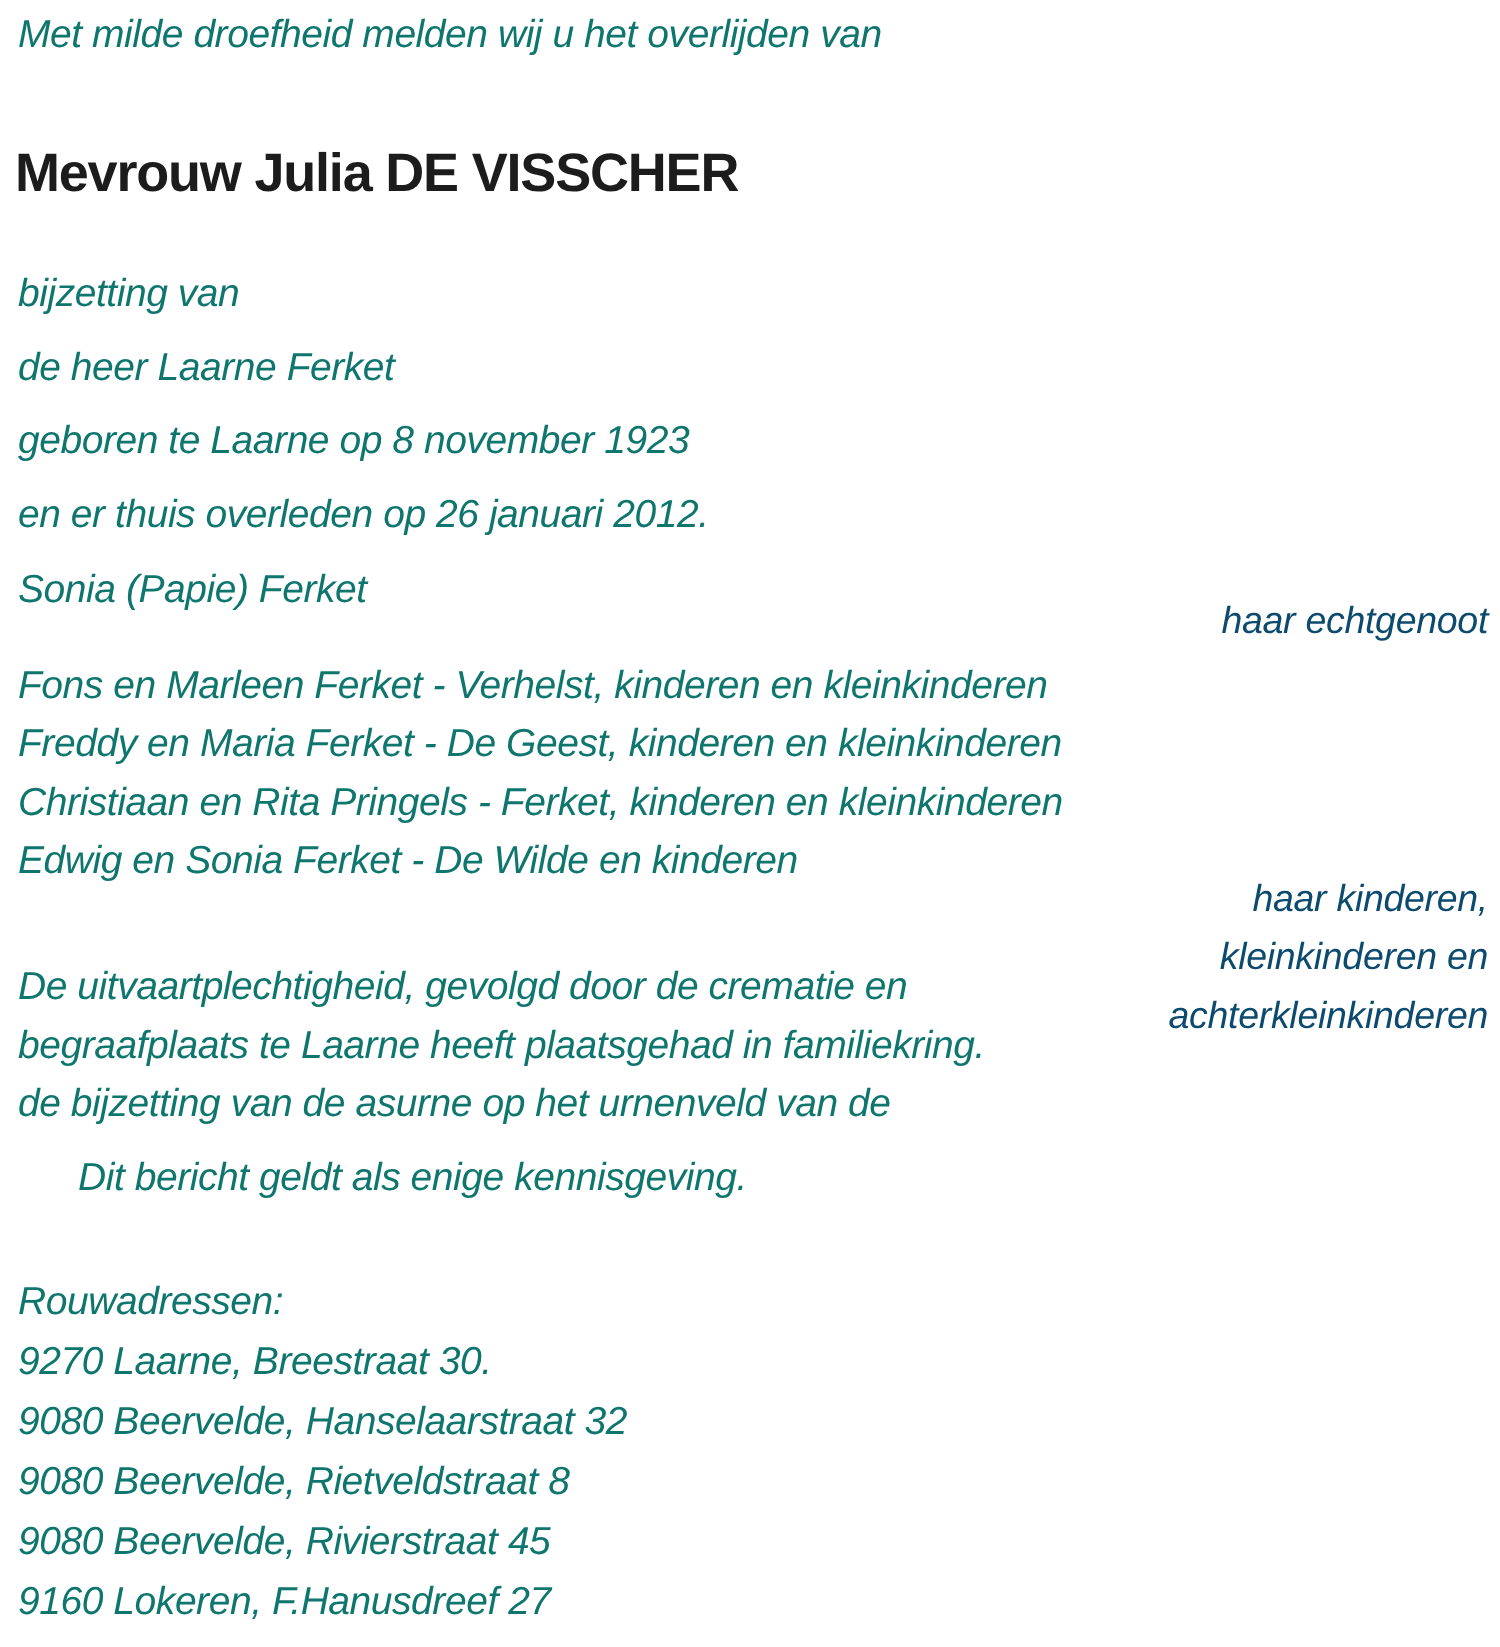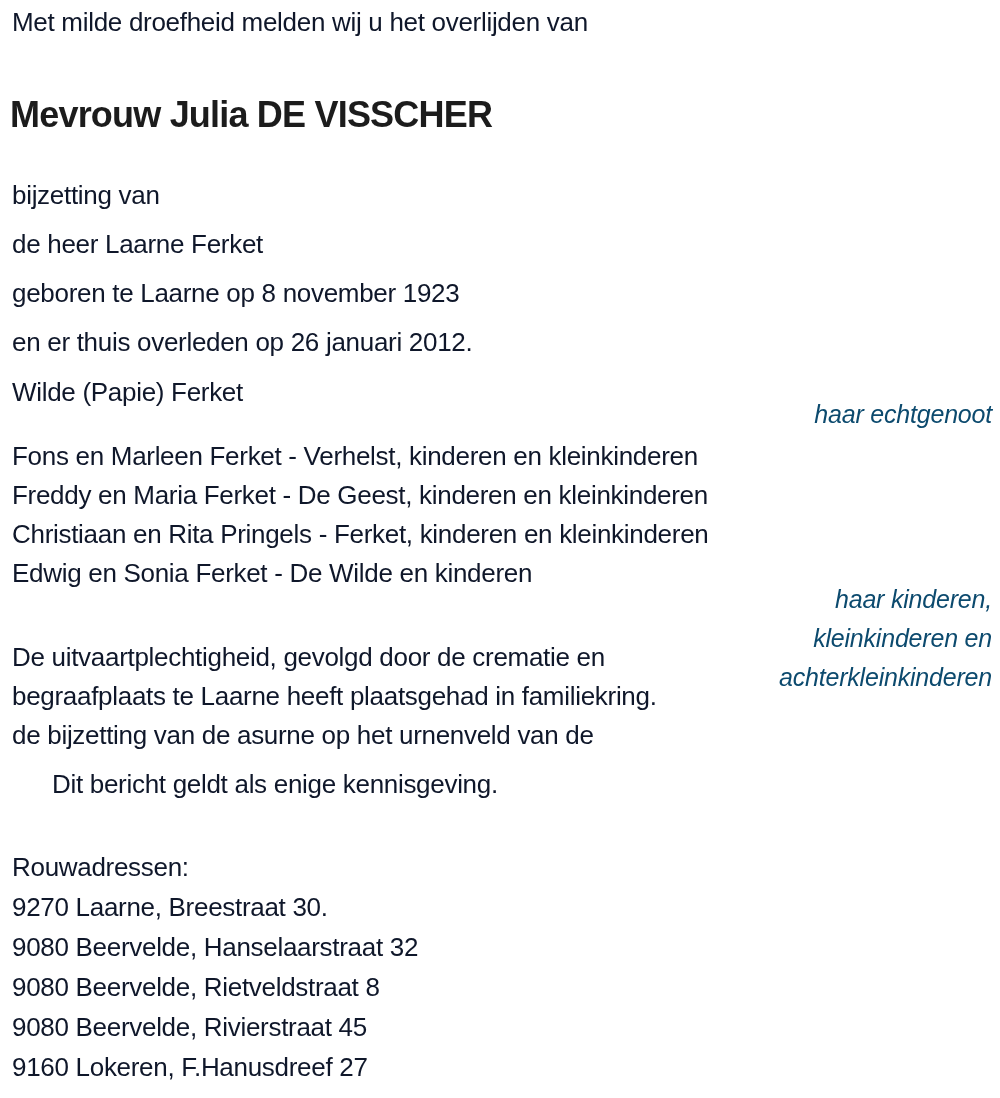--- a/index.html
+++ b/index.html
@@ -10,21 +10,22 @@
     height: 1098px;
     background: #ffffff;
     font-family: "Liberation Sans", sans-serif;
     color: #3a3a3a;
     overflow: hidden;
   }
   .line { position: absolute; white-space: nowrap; }
   .body-text {
     font-size: 26px;
     letter-spacing: -0.3px;
-    color: #0f172a;
+    color: #0f766e;
+    font-style: italic;
   }
   .intro-line { top: 4px; left: 12px; line-height: 36px; }
   .deceased-title {
     top: 92px; left: 10px;
     font-size: 36px;
     font-weight: bold;
     letter-spacing: -0.8px;
     color: #1c1c1c;
     line-height: 46px;
   }
@@ -60,21 +61,21 @@
 
   <div class="line deceased-title">Mevrouw Julia DE VISSCHER</div>
 
   <div class="line body-text relation-block">
     <div>bijzetting van</div>
     <div>de heer Laarne Ferket</div>
     <div>geboren te Laarne op 8 november 1923</div>
     <div>en er thuis overleden op 26 januari 2012.</div>
   </div>
 
-  <div class="line body-text spouse-name">Wilde (Papie) Ferket</div>
+  <div class="line body-text spouse-name">Sonia (Papie) Ferket</div>
 
   <div class="line italic-right spouse-relation">haar echtgenoot</div>
 
   <div class="line body-text children-block">
     <div>Fons en Marleen Ferket - Verhelst, kinderen en kleinkinderen</div>
     <div>Freddy en Maria Ferket - De Geest, kinderen en kleinkinderen</div>
     <div>Christiaan en Rita Pringels - Ferket, kinderen en kleinkinderen</div>
     <div>Edwig en Sonia Ferket - De Wilde en kinderen</div>
   </div>
 

